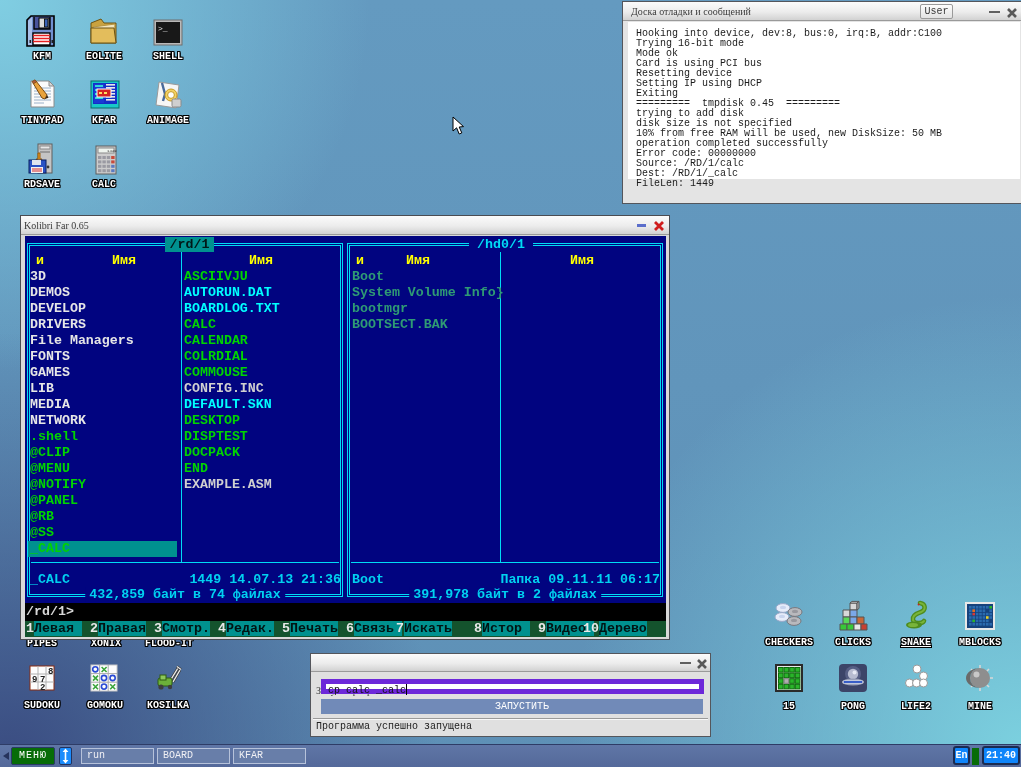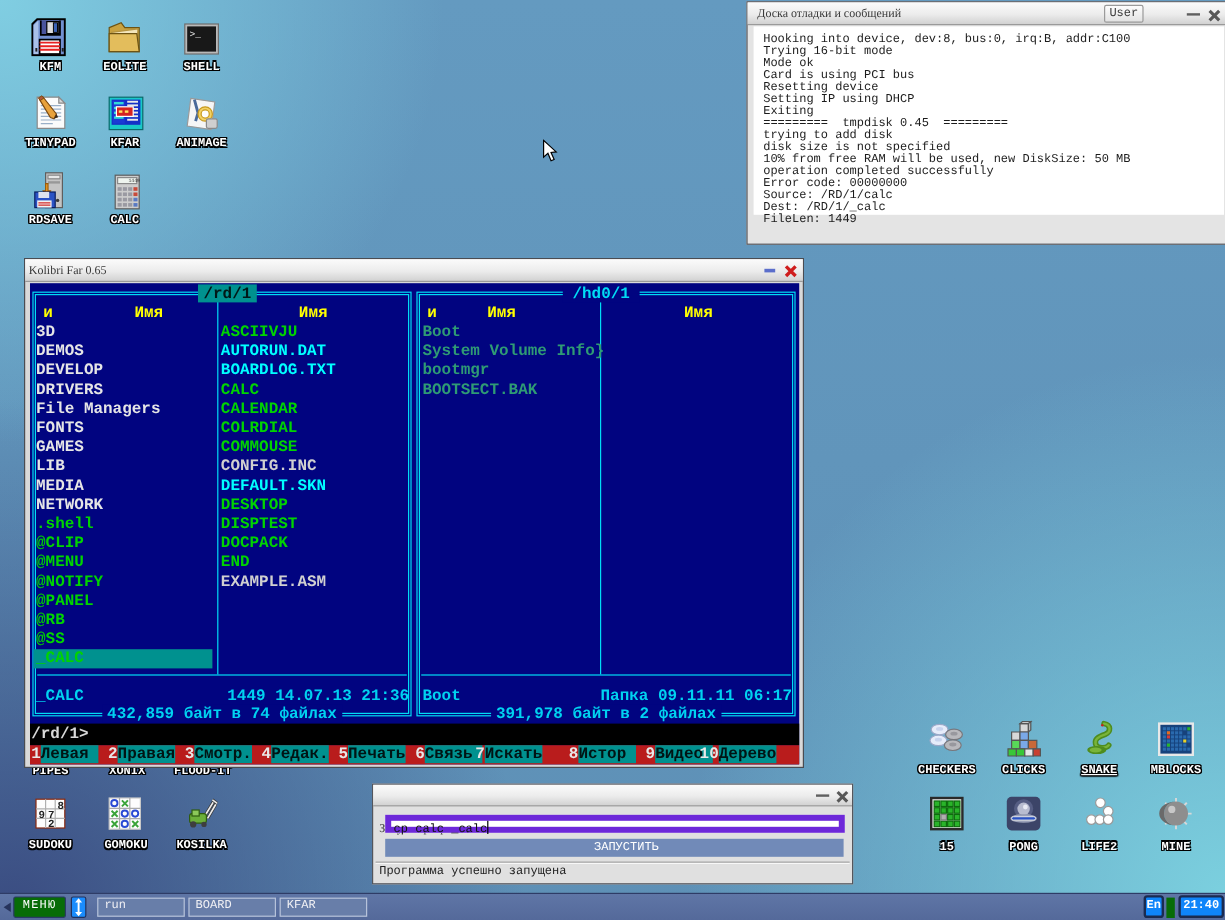--- a/index.html
+++ b/index.html
@@ -52,21 +52,21 @@
 .hline { position:absolute; height:1px; background:#00dcf5; }
 .f { font:bold 13.3px/16px "Liberation Mono", monospace; white-space:pre; }
 .ylw { color:#ffff00; } .grn { color:#00d400; } .cyn { color:#00ffff; }
 .wht { color:#e6e6e6; } .gry { color:#d0d0d0; } .mut { color:#2f9b74; }
 .sc { color:#00d2f0; }
 .fabs { position:absolute; }
 #tabL { position:absolute; left:140px; top:1px; width:49px; height:15px; background:#00918f; color:#001818; font:bold 13.3px/15px "Liberation Mono", monospace; text-align:center; }
 #tabR { position:absolute; left:444px; top:1px; width:64px; height:15px; background:#010480; color:#00dcf5; font:bold 13.3px/15px "Liberation Mono", monospace; text-align:center; }
 #hilite { position:absolute; left:3px; top:305px; width:149px; height:16px; background:#00918f; }
 #cmdrow { position:absolute; left:0; top:367px; width:641px; height:18px; background:#000; color:#d8d8d8; font:bold 13.3px/18px "Liberation Mono", monospace; padding-left:1px; }
-#fnrow { position:absolute; left:0; top:385px; width:641px; height:16px; background:#b91c1c; }
+#fnrow { position:absolute; left:0; top:385px; width:641px; height:16px; background:#14532d; }
 .fn { position:absolute; top:0; height:16px; font:bold 13.3px/16px "Liberation Mono", monospace; white-space:pre; }
 .fn b { color:#e8e8e8; font-weight:bold; }
 .fn i { font-style:normal; color:#001414; background:#00918f; }
 
 
 #rund { left:310px; top:653px; width:401px; height:84px; background:#e0e0e0; }
 #rinput { position:absolute; left:10px; top:25px; width:383px; height:15px; background:#fff; border:5px solid #6d28d9; font:10px/13px "Liberation Mono", monospace; color:#111; padding-left:2px; }
 #rbtn { position:absolute; left:10px; top:45px; width:382px; height:15px; background:#718ab8; font:10px/15px "Liberation Mono", monospace; color:#fff; text-align:center;padding-left:20px; }
 #rsep { position:absolute; left:2px; top:64px; width:395px; height:2px; border-top:1px solid #9a9a9a; border-bottom:1px solid #f8f8f8; }
 #rmsg { position:absolute; left:5px; top:68px; font:10px/10px "Liberation Mono", monospace; color:#222; }

